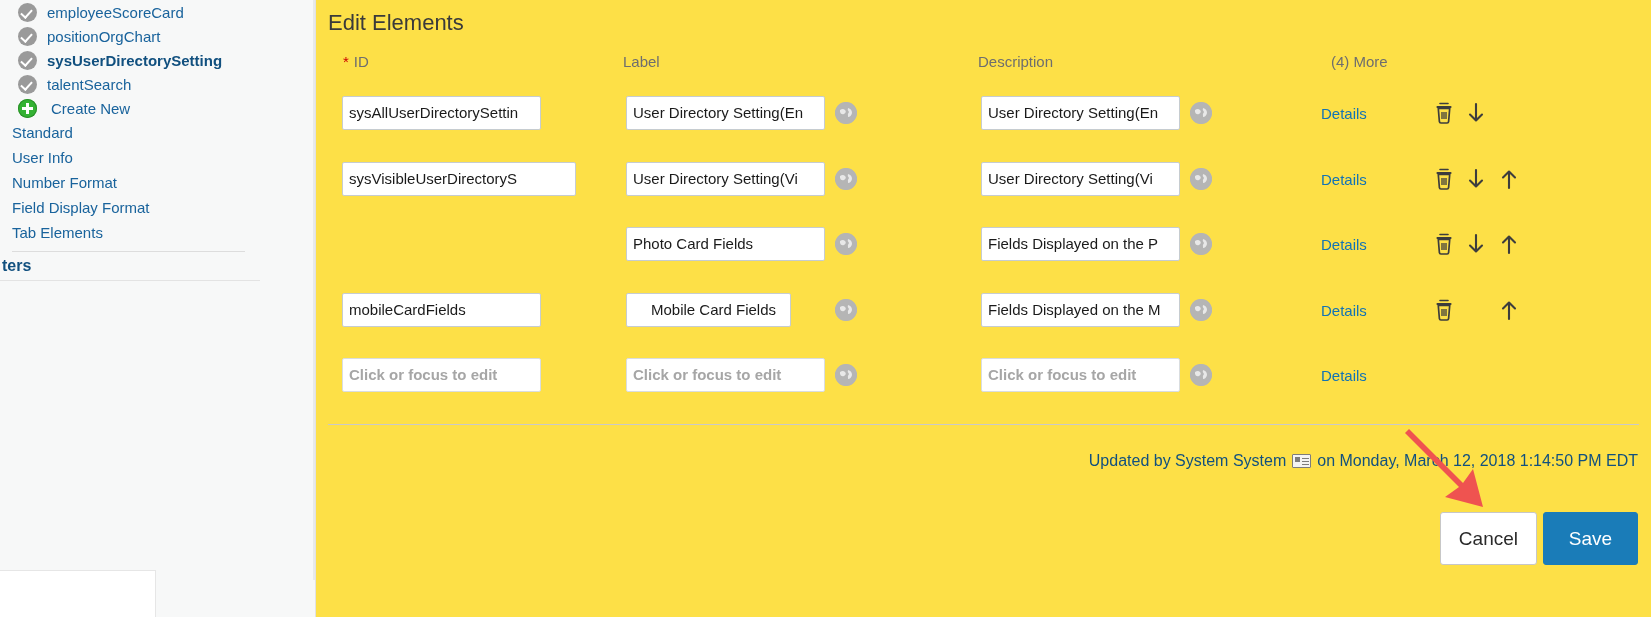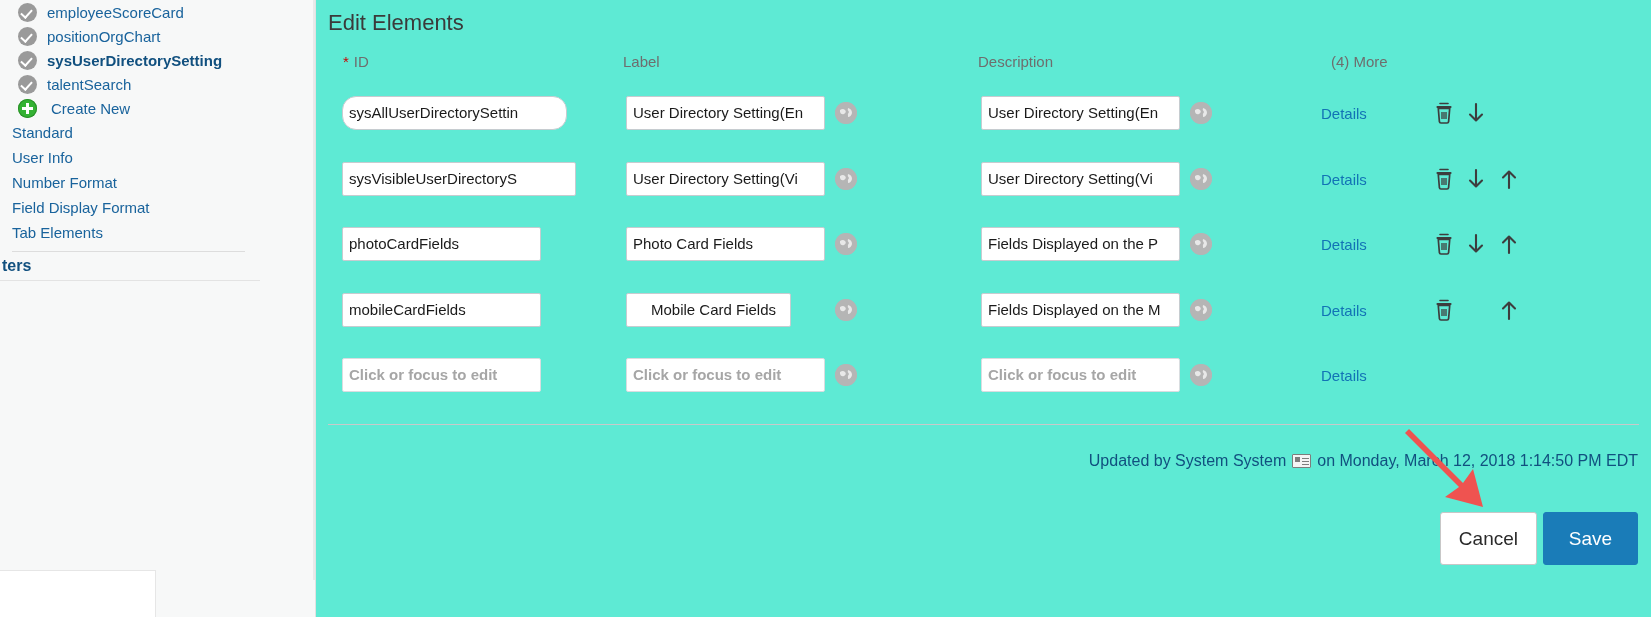--- a/index.html
+++ b/index.html
@@ -81,21 +81,21 @@
   }
   .side-edge {
     position: absolute; right: 0; top: 0; width: 2px; height: 580px;
     background: #e8eaea;
   }
 
   
   .main {
     position: absolute; left: 315px; top: 0;
     width: 1336px; height: 617px;
-    background: #5eead4;
+    background: #fde047;
     border-left: 1px solid #e2e2e2;
   }
   .main-inner { position: relative; width: 100%; height: 100%; }
 
   .panel-title {
     position: absolute; left: 12px; top: 10px;
     font-size: 22px; color: #3a3a3a;
   }
 
   
@@ -259,21 +259,21 @@
       <div class="col-head" style="left:27px;">
         <span class="req-star">*</span><span>ID</span>
       </div>
       <div class="col-head" style="left:307px;">Label</div>
       <div class="col-head" style="left:662px;">Description</div>
       <div class="col-head" style="left:1015px;">(4) More</div>
 
       <div class="rows">
 
         <div class="row">
-          <div class="field" style="left:26px; top:8px; width:225px;border-radius:14px;">sysAllUserDirectorySettin</div>
+          <div class="field" style="left:26px; top:8px; width:199px;">sysAllUserDirectorySettin</div>
           <div class="field" style="left:310px; top:8px; width:199px;">User Directory Setting(En</div>
           <div class="globe" style="left:519px; top:14px;">
             <svg width="22" height="22" viewBox="0 0 22 22">
                 <circle cx="11" cy="11" r="11" fill="#b5b5b5"></circle>
                 <path d="M5 8 Q8 6 10 8 Q12 10 9 12 Q6 13 5 10 Z" fill="#e8e8e8"></path>
                 <path d="M13 6 Q17 7 17 11 Q16 15 13 15 Q12 12 14 10 Q12 8 13 6 Z" fill="#e8e8e8"></path>
               </svg>
           </div>
           <div class="field" style="left:665px; top:8px; width:199px;">User Directory Setting(En</div>
           <div class="globe" style="left:874px; top:14px;">
@@ -332,21 +332,20 @@
               </svg>
           </div>
           <div class="act" style="left:1182px; top:13px;">
             <svg width="22" height="24" viewBox="0 0 22 24">
                 <path d="M11 21V5M5 10.5l6-6 6 6" stroke="#3d3d3d" stroke-width="2.1" fill="none" stroke-linecap="round" stroke-linejoin="round"></path>
               </svg>
           </div>
         </div>
 
         <div class="row">
-          <div class="field" style="left:26px; top:8px; width:199px;">photoCardFields</div>
           <div class="field" style="left:310px; top:8px; width:199px;">Photo Card Fields</div>
           <div class="globe" style="left:519px; top:14px;">
             <svg width="22" height="22" viewBox="0 0 22 22">
                 <circle cx="11" cy="11" r="11" fill="#b5b5b5"></circle>
                 <path d="M5 8 Q8 6 10 8 Q12 10 9 12 Q6 13 5 10 Z" fill="#e8e8e8"></path>
                 <path d="M13 6 Q17 7 17 11 Q16 15 13 15 Q12 12 14 10 Q12 8 13 6 Z" fill="#e8e8e8"></path>
               </svg>
           </div>
           <div class="field" style="left:665px; top:8px; width:199px;">Fields Displayed on the P</div>
           <div class="globe" style="left:874px; top:14px;">

